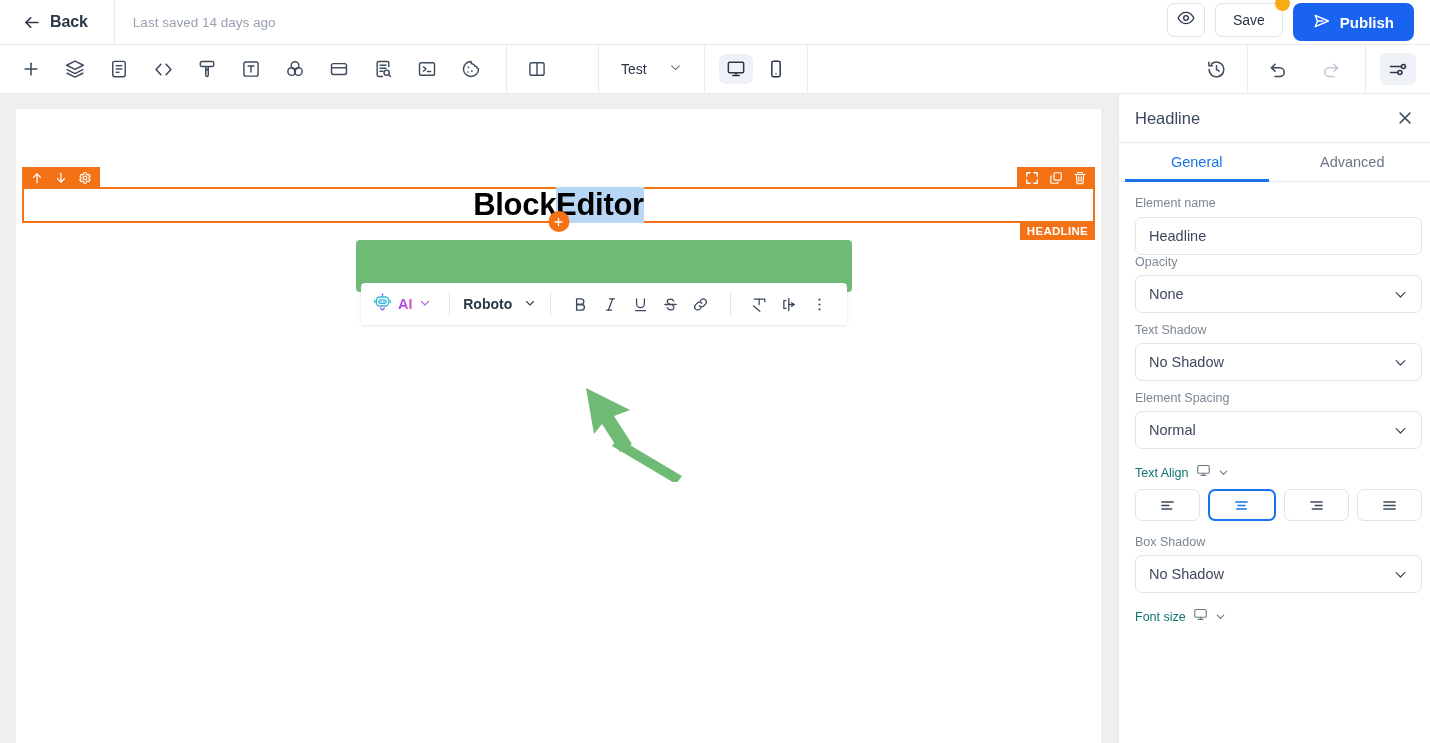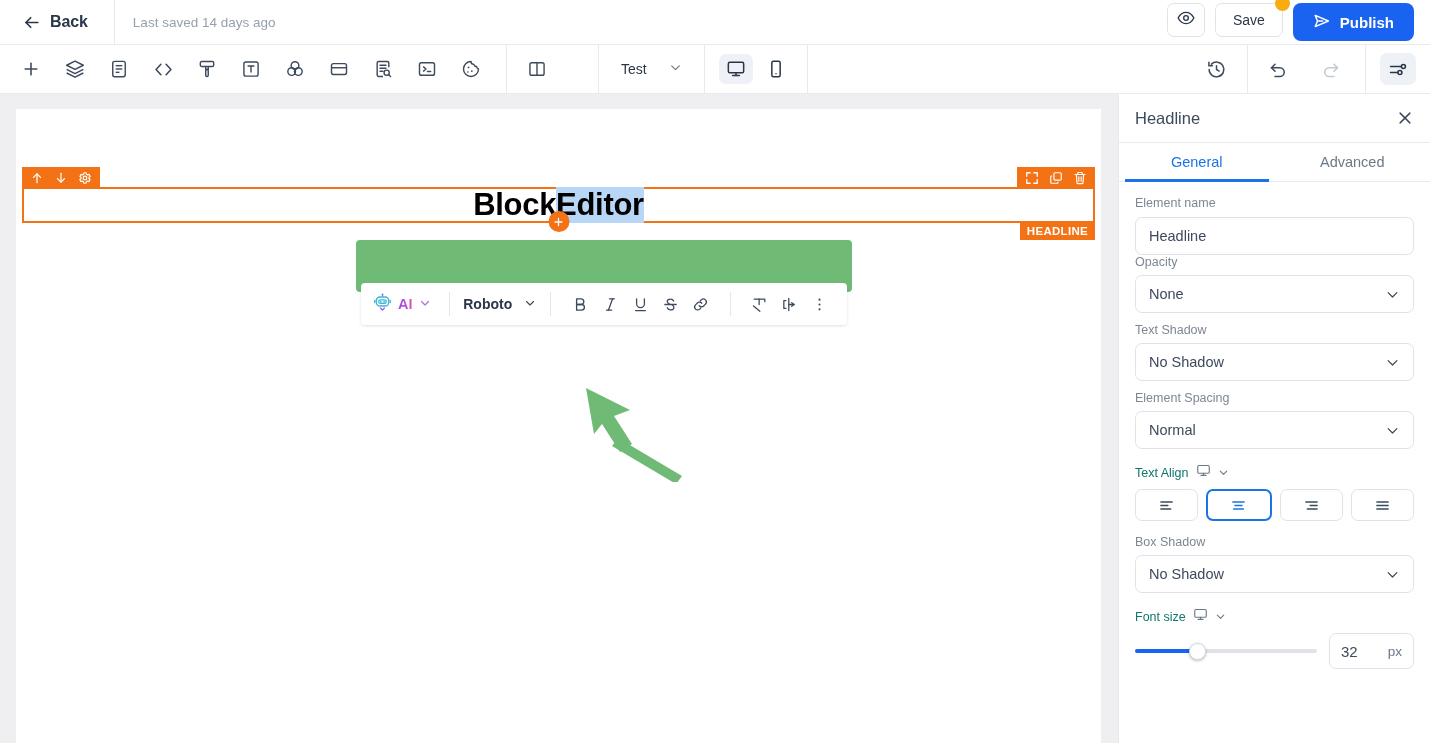--- a/index.html
+++ b/index.html
@@ -183,21 +183,21 @@
   .panel-tabs { display: flex; border-bottom: 1px solid #e8eaed; height: 39px; }
   .ptab {
     flex: 1; display: flex; align-items: center; justify-content: center;
     font-size: 14.5px; color: #6c7887; cursor: pointer; position: relative;
   }
   .ptab.active { color: #1a73e8; font-weight: 500; }
   .ptab.active::after {
     content: ""; position: absolute; left: 6px; right: 6px; bottom: -1px;
     height: 3px; background: #1a73e8;
   }
-  .panel-body { padding: 14px 16px 0 16px; }
+  .panel-body { padding: 14px 8px 0 16px; }
   .field-label {
     font-size: 12.5px; color: #7d8794; margin-bottom: 7px;
   }
   .text-input {
     width: 100%; height: 38px; border: 1px solid #dfe3e8; border-radius: 7px;
     padding: 0 13px; font-size: 14.5px; color: #3d4a5c;
     font-family: "Liberation Sans", sans-serif; background: #fff; outline: none;
   }
   .bgcolor-row {
     display: flex; align-items: flex-start; margin-top: 20px; margin-bottom: 16px;
@@ -749,27 +749,16 @@
                 <line x1="12" y1="16.4" x2="12" y2="19.4" stroke-linecap="round"></line>
                 <line x1="8" y1="19.8" x2="16" y2="19.8" stroke-linecap="round"></line>
               </svg>
           </span>
           <span>
             <svg width="11" height="11" viewBox="0 0 24 24" fill="none" stroke="#6c7887" stroke-width="2.4" stroke-linecap="round" stroke-linejoin="round">
                 <polyline points="5 9 12 16 19 9"></polyline>
               </svg>
           </span>
         </div>
-        <div class="fs-row">
-          <div class="slider">
-            <div class="slider-track"></div>
-            <div class="slider-fill"></div>
-            <div class="slider-thumb"></div>
-          </div>
-          <div class="fs-input-wrap">
-            <input class="fs-input" value="32" style="">
-            <span class="fs-unit">px</span>
-          </div>
-        </div>
       </div>
     </div>
   </div>
 </div>
 
 </body></html>

